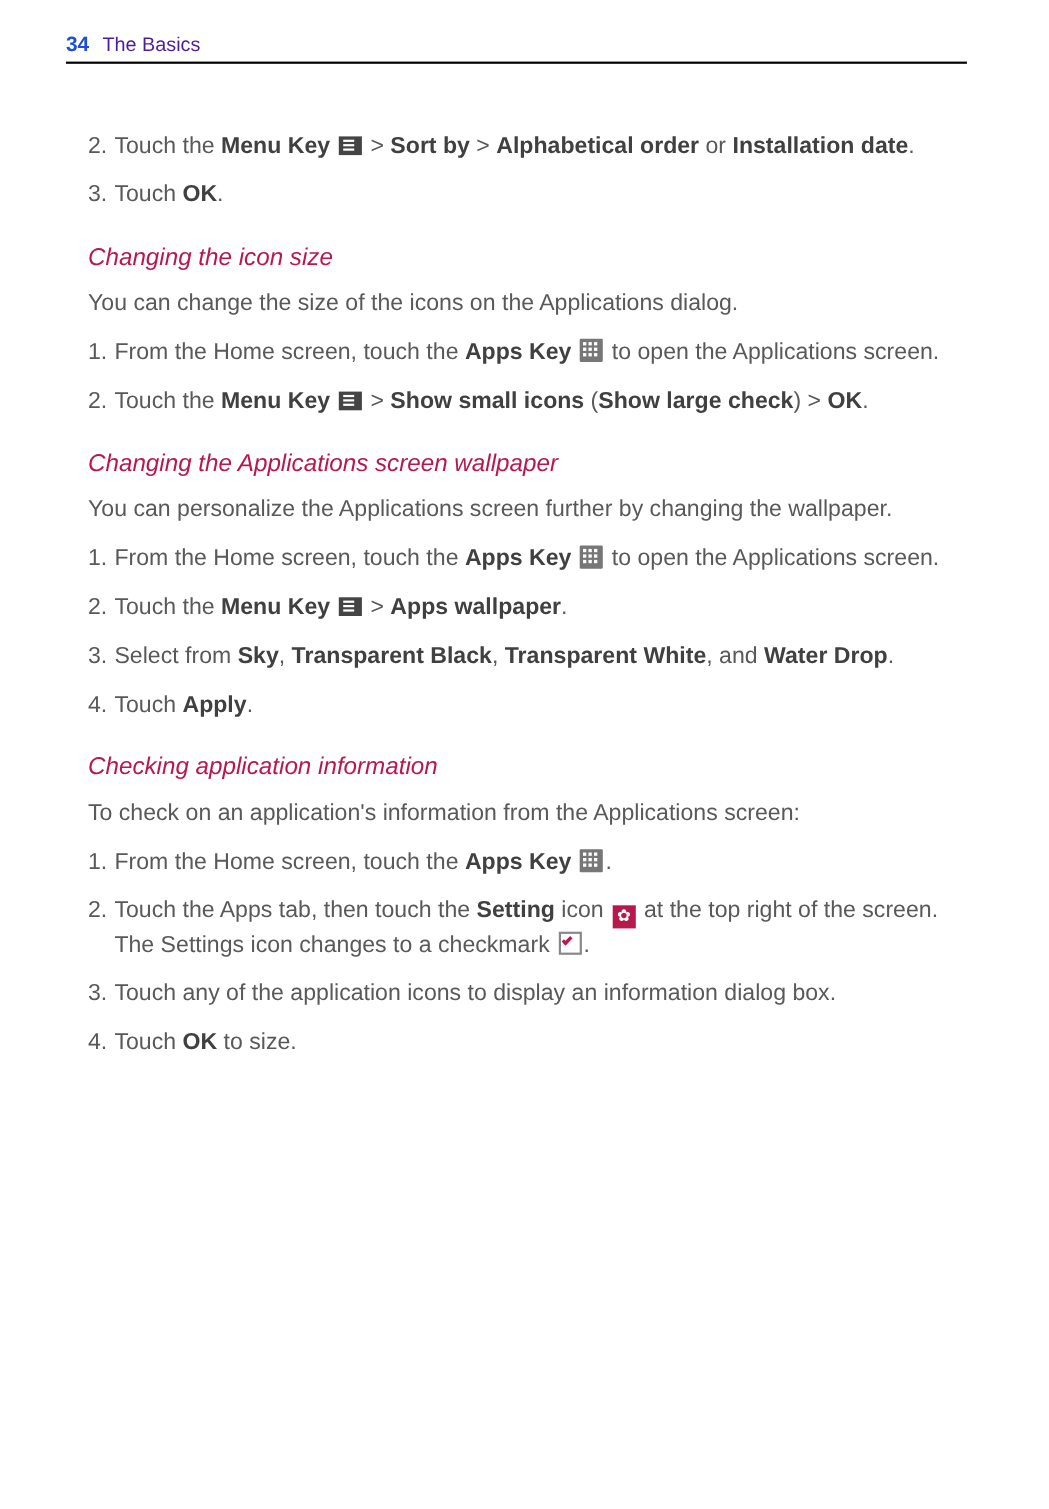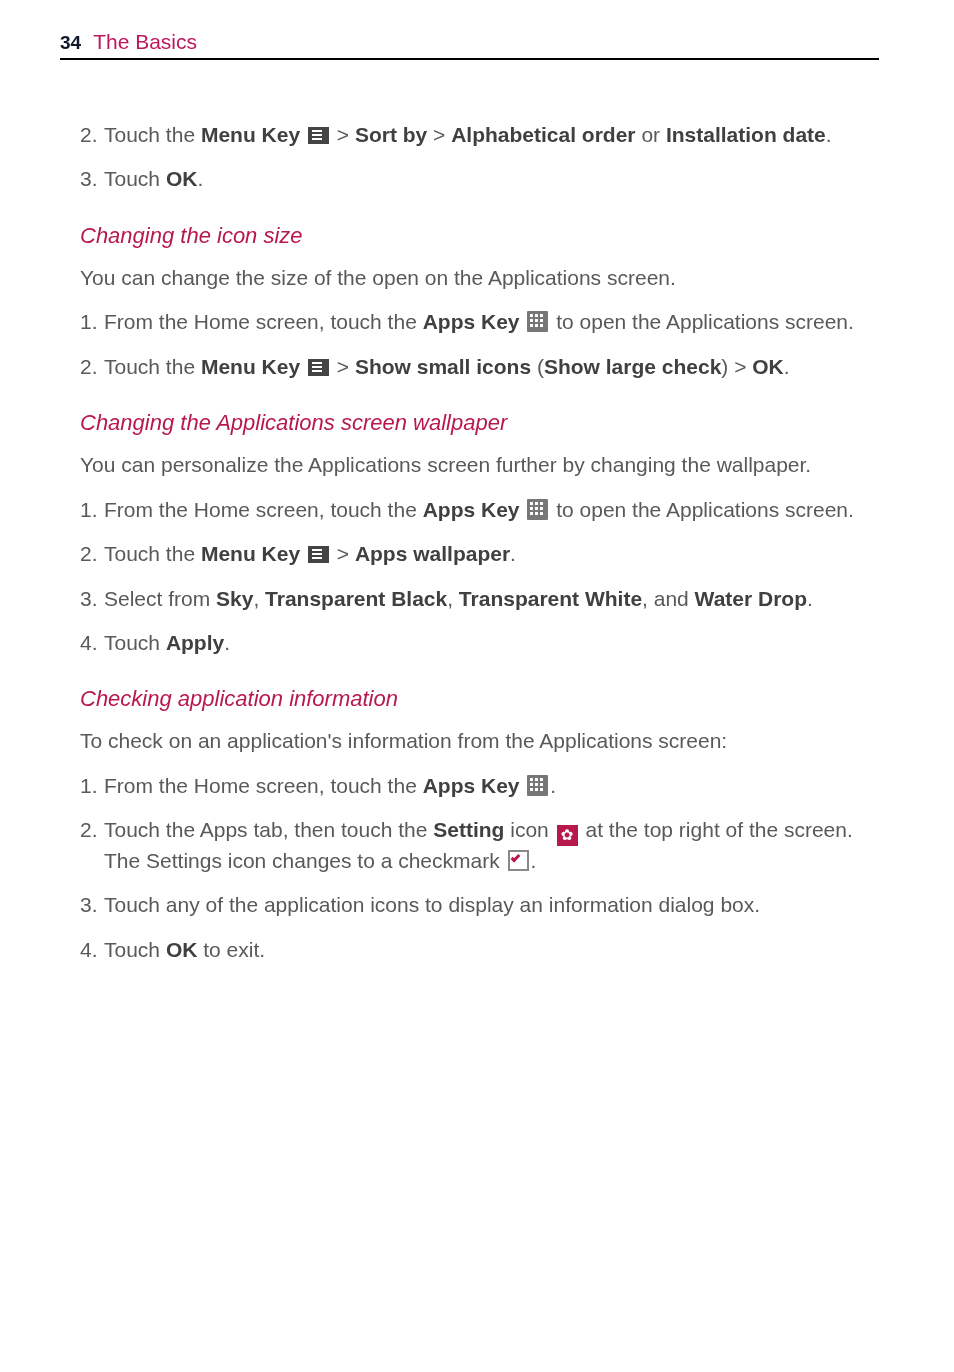--- a/index.html
+++ b/index.html
@@ -20,25 +20,25 @@
       display: flex;
       align-items: baseline;
       gap: 12px;
       border-bottom: 2px solid #000000;
       padding-bottom: 4px;
       margin-bottom: 60px;
     }
     .page-number {
       font-size: 19px;
       font-weight: bold;
-      color: #0f172a;
+      color: #1d4ed8;
     }
     .chapter-title {
-      font-size: 21px;
-      color: #be185d;
+      font-size: 18px;
+      color: #4c1d95;
       font-weight: 400;
     }
     .content {
       padding-left: 20px;
       padding-right: 0px;
     }
     .ol-item {
       font-size: 21px;
       line-height: 1.45;
       color: #595959;
@@ -183,21 +183,21 @@
     <span>Touch the </span><span class="bold">Menu Key</span>
     <span class="icon icon-menu"></span><span> &gt; </span><span class="bold">Sort by</span><span> &gt; </span><span class="bold">Alphabetical order</span><span> or </span><span class="bold">Installation date</span><span>.</span>
   </div>
 
   <div class="ol-item">
     <span class="num">3.</span>
     <span>Touch </span><span class="bold">OK</span><span>.</span>
   </div>
 
   <div class="section-heading">Changing the icon size</div>
-  <div class="para">You can change the size of the open on the Applications screen.</div>
+  <div class="para">You can change the size of the icons on the Applications dialog.</div>
 
   <div class="ol-item">
     <span class="num">1.</span>
     <span>From the Home screen, touch the </span><span class="bold">Apps Key</span>
     <span class="icon icon-apps"></span><span> to open the Applications screen.</span>
   </div>
 
   <div class="ol-item">
     <span class="num">2.</span>
     <span>Touch the </span><span class="bold">Menu Key</span>
@@ -246,16 +246,16 @@
       </span><span>.</span>
   </div>
 
   <div class="ol-item">
     <span class="num">3.</span>
     <span>Touch any of the application icons to display an information dialog box.</span>
   </div>
 
   <div class="ol-item">
     <span class="num">4.</span>
-    <span>Touch </span><span class="bold">OK</span><span> to exit.</span>
+    <span>Touch </span><span class="bold">OK</span><span> to size.</span>
   </div>
 
 </div>
 
 </body></html>

